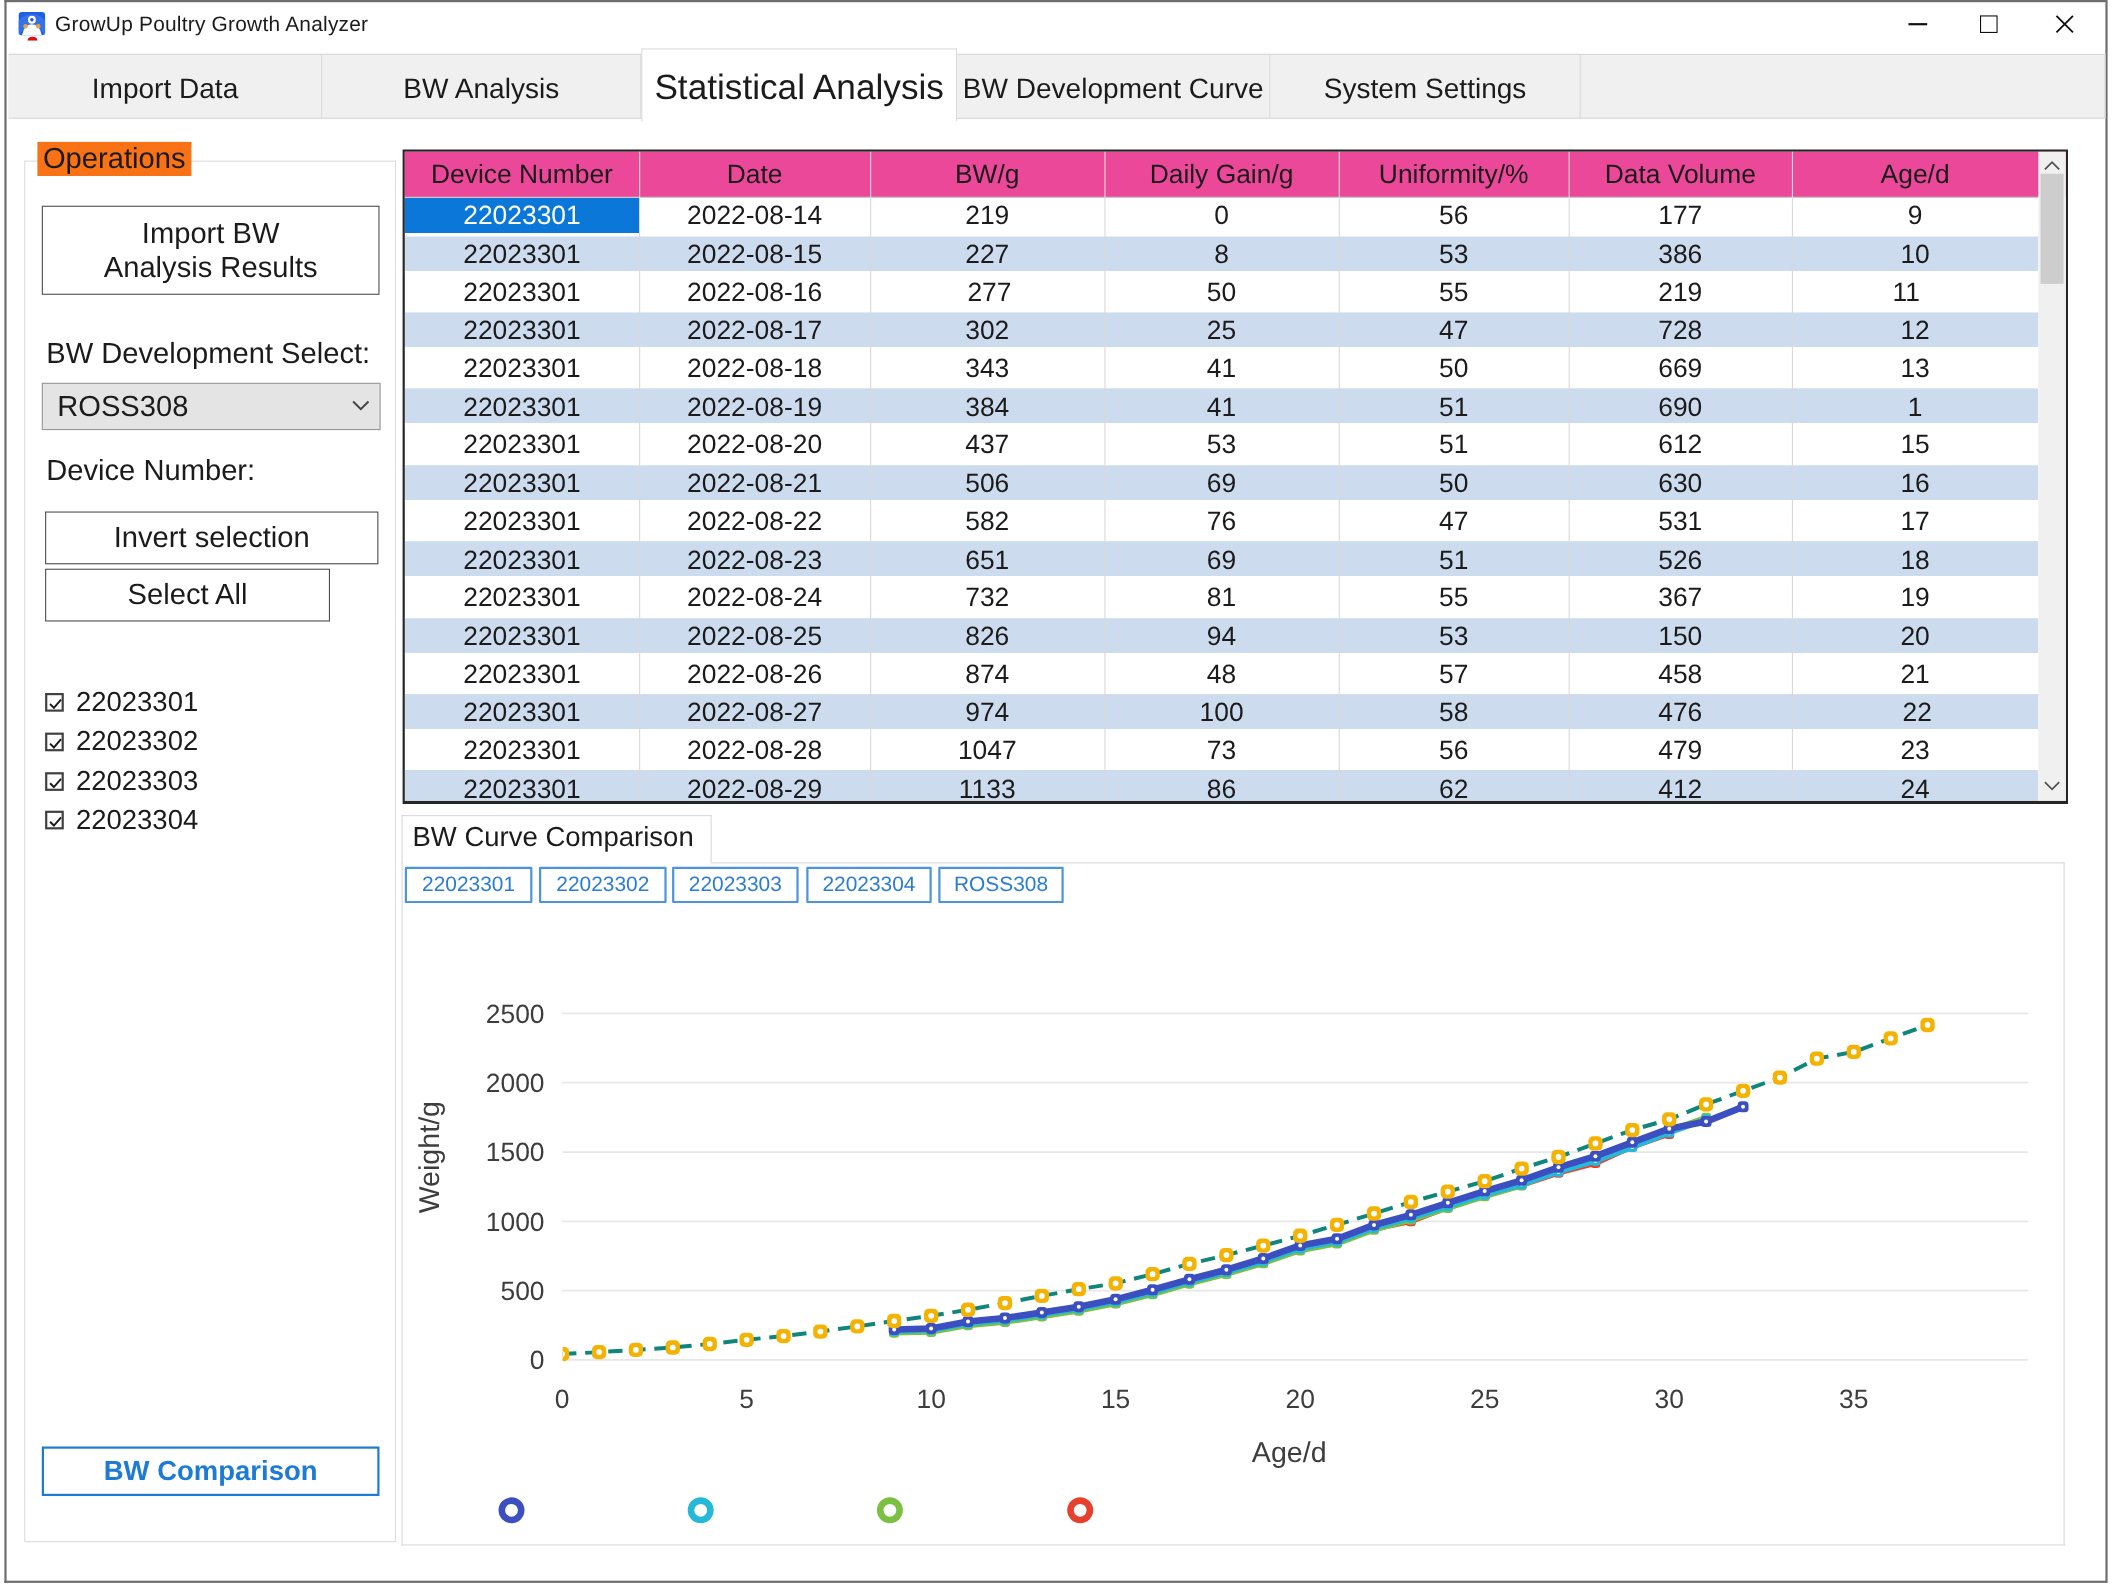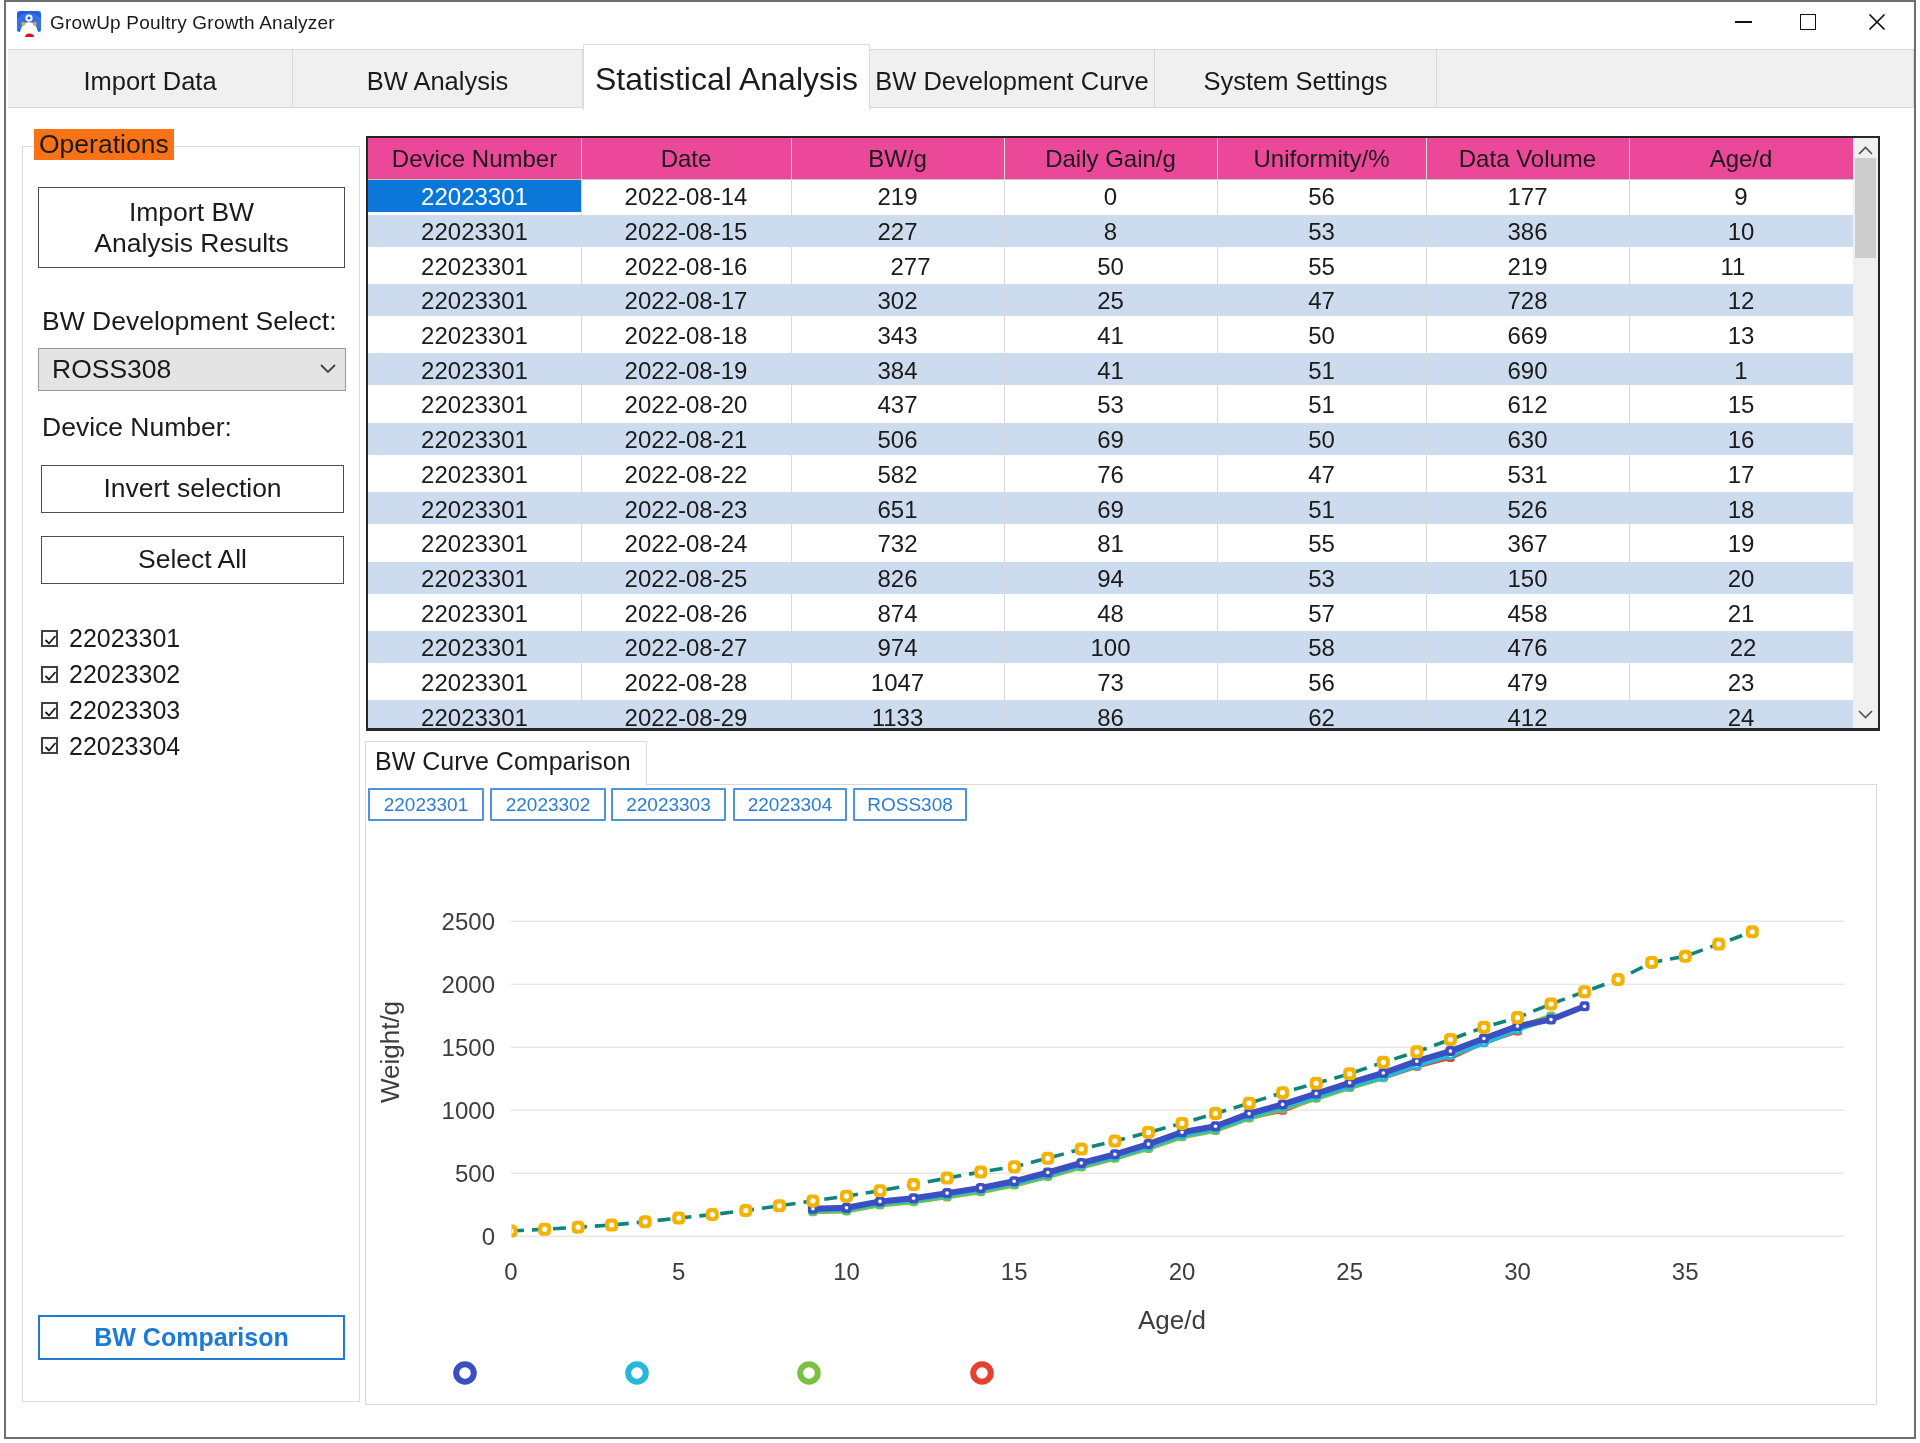--- a/index.html
+++ b/index.html
@@ -55,21 +55,21 @@
 <div class="lbl" style="left:42px;top:306px">BW Development Select:</div>
 
 <div class="abs" style="left:38px;top:348px;width:308px;height:43px;background:#e4e4e4;border:1px solid #999"></div>
 <div class="lbl" style="left:52px;top:354px">ROSS308</div>
 <svg class="abs" style="left:320px;top:363px" width="16" height="12" viewBox="0 0 16 12">
   <path d="M1 2 L8 9 L15 2" stroke="#444" stroke-width="1.8" fill="none"></path>
 </svg>
 
 <div class="lbl" style="left:42px;top:412px">Device Number:</div>
 <div class="btn" style="left:41px;top:465px;width:303px;height:48px">Invert selection</div>
-<div class="btn" style="left:41px;top:536px;width:303px;height:48px">Select All</div>
+<div class="btn" style="left:41px;top:517px;width:259px;height:48px">Select All</div>
 
 <div class="ck" style="top:629.5px">
     <svg width="15" height="14" viewBox="0 0 15 14">
       <path d="M2.5 7 L6 10.5 L12.5 3" stroke="#1b1b1b" stroke-width="1.8" fill="none"></path>
     </svg>
   </div>
 <div class="cklbl" style="top:624px">22023301</div>
 <div class="ck" style="top:665.5px">
     <svg width="15" height="14" viewBox="0 0 15 14">
       <path d="M2.5 7 L6 10.5 L12.5 3" stroke="#1b1b1b" stroke-width="1.8" fill="none"></path>
@@ -117,21 +117,21 @@
         <div class="c" style="left:213px;width:210px">2022-08-15</div>
         <div class="c" style="left:423px;width:213px">227</div>
         <div class="c" style="left:636px;width:213px">8</div>
         <div class="c" style="left:849px;width:209px">53</div>
         <div class="c" style="left:1058px;width:203px">386</div>
         <div class="c" style="left:1261px;width:224px">10</div>
       </div>
       <div class="r" style="top:69.4px">
         <div class="c" style="left:0px;width:213px">22023301</div>
         <div class="c" style="left:213px;width:210px">2022-08-16</div>
-        <div class="c" style="left:436px;width:213px">277</div>
+        <div class="c" style="left:425px;width:213px">277</div>
         <div class="c" style="left:636px;width:213px">50</div>
         <div class="c" style="left:849px;width:209px">55</div>
         <div class="c" style="left:1058px;width:203px">219</div>
         <div class="c" style="left:1261px;width:208px">11</div>
       </div>
       <div class="r odd" style="top:104.1px">
         <div class="c" style="left:0px;width:213px">22023301</div>
         <div class="c" style="left:213px;width:210px">2022-08-17</div>
         <div class="c" style="left:423px;width:213px">302</div>
         <div class="c" style="left:636px;width:213px">25</div>

